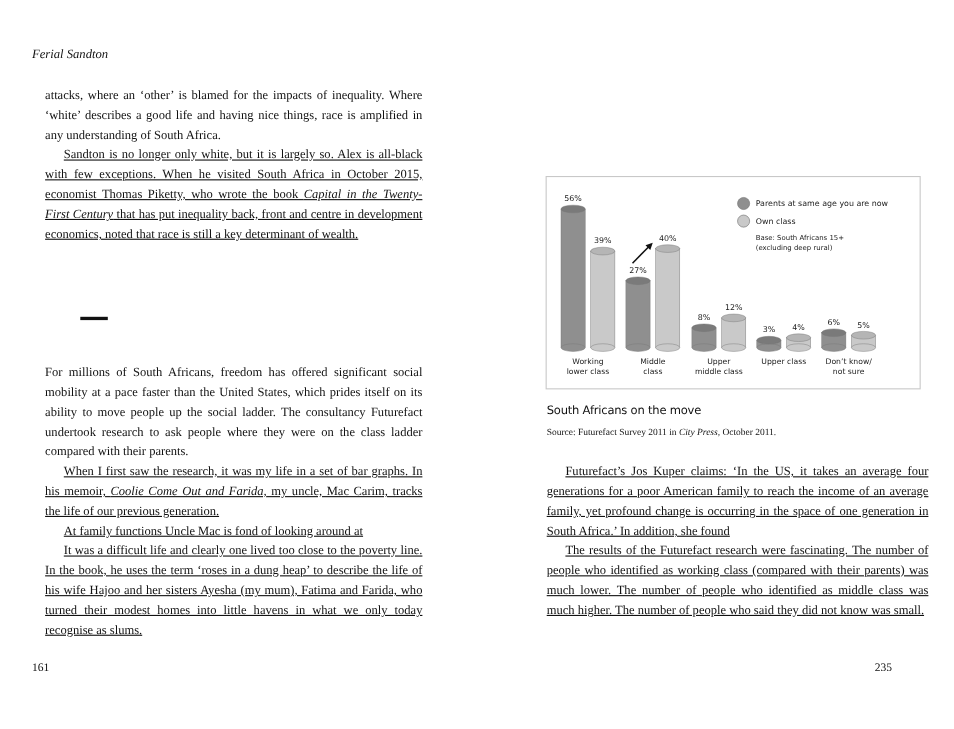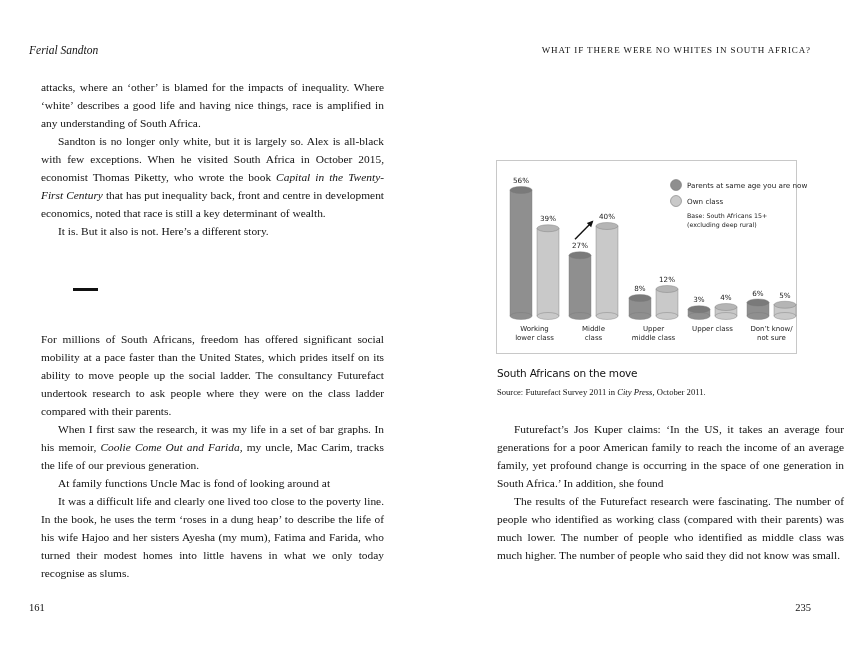--- a/index.html
+++ b/index.html
@@ -17,31 +17,31 @@
     text-transform: uppercase; font-variant: small-caps;
   }
   .text-block {
     position: absolute;
     font-family: "Liberation Serif", serif; font-size: 11.4px; line-height: 18px;
     text-align: justify;
   }
   .left .text-block { left: 41px; width: 343px; }
   .right .text-block { left: 64px; width: 347px; }
   .text-block p { margin: 0; }
-  .text-block p.indent { text-indent: 17px; }
+  .text-block p.indent { text-indent: 17px; text-decoration: underline; }
   .text-block p.noindent { text-indent: 0; }
   .section-break {
     position: absolute; left: 73px; top: 288px; width: 25px; height: 3px; background: #111;
   }
   .page-number {
     position: absolute; top: 602px;
     font-family: "Liberation Serif", serif; font-size: 10.5px;
   }
   .chart-box {
-    position: absolute; left: 63px; top: 160px; width: 301px; height: 194px;
+    position: absolute; left: 63px; top: 160px; width: 341px; height: 194px;
     border: 1px solid #c8c8c8; box-sizing: border-box; background: #fff;
   }
   .chart-box svg { position: absolute; left: 0; top: 0; }
   .chart-title {
     position: absolute; left: 64px; top: 367px;
     font-family: "DejaVu Sans", sans-serif; font-size: 10.5px; letter-spacing: -0.2px;
   }
   .chart-source {
     position: absolute; left: 64px; top: 387px;
     font-family: "Liberation Serif", serif; font-size: 8.6px;
@@ -51,37 +51,35 @@
 </style>
 </head>
 <body>
 
 <div class="page left">
   <div class="running-head-left">Ferial Sandton</div>
 
   <div class="text-block" id="left-top" style="top:78px;">
       <p class="noindent">attacks, where an ‘other’ is blamed for the impacts of inequality. Where ‘white’ describes a good life and having nice things, race is amplified in any understanding of South Africa.</p>
       <p class="indent"><span>Sandton is no longer only white, but it is largely so. Alex is all-black with few exceptions. When he visited South Africa in October 2015, economist Thomas Piketty, who wrote the book </span><i>Capital in the Twenty-First Century</i><span> that has put inequality back, front and centre in development economics, noted that race is still a key determinant of wealth.</span></p>
-      <p class="indent">It is. But it also is not. Here’s a different story.</p>
     </div>
 
   <div class="section-break"></div>
 
   <div class="text-block" id="left-bottom" style="top:330px;">
       <p class="noindent">For millions of South Africans, freedom has offered significant social mobility at a pace faster than the United States, which prides itself on its ability to move people up the social ladder. The consultancy Futurefact undertook research to ask people where they were on the class ladder compared with their parents.</p>
       <p class="indent"><span>When I first saw the research, it was my life in a set of bar graphs. In his memoir, </span><i>Coolie Come Out and Farida,</i><span> my uncle, Mac Carim, tracks the life of our previous generation.</span></p>
       <p class="indent">At family functions Uncle Mac is fond of looking around at</p>
       <p class="indent">It was a difficult life and clearly one lived too close to the poverty line. In the book, he uses the term ‘roses in a dung heap’ to describe the life of his wife Hajoo and her sisters Ayesha (my mum), Fatima and Farida, who turned their modest homes into little havens in what we only today recognise as slums.</p>
     </div>
 
   <div class="page-number" style="left:29px;">161</div>
 </div>
 
 <div class="page right">
-  <div class="running-head-right">what if there were no whites in south africa?</div>
 
 
   <div class="chart-box">
     <svg id="chart-svg" width="345" height="192">
         <rect x="13" y="29" width="22" height="126" fill="#8f8f8f" stroke="#777" stroke-width="0.4"></rect>
         <ellipse cx="24" cy="155" rx="11" ry="3.5" fill="#8f8f8f" stroke="#777" stroke-width="0.4"></ellipse>
         <ellipse cx="24" cy="29" rx="11" ry="3.5" fill="#7a7a7a" stroke="#777" stroke-width="0.4"></ellipse>
         <text x="24" y="22" font-size="7.2" text-anchor="middle">56%</text>
         <rect x="40" y="67.25" width="22" height="87.75" fill="#c9c9c9" stroke="#777" stroke-width="0.4"></rect>
         <ellipse cx="51" cy="155" rx="11" ry="3.5" fill="#c9c9c9" stroke="#777" stroke-width="0.4"></ellipse>

